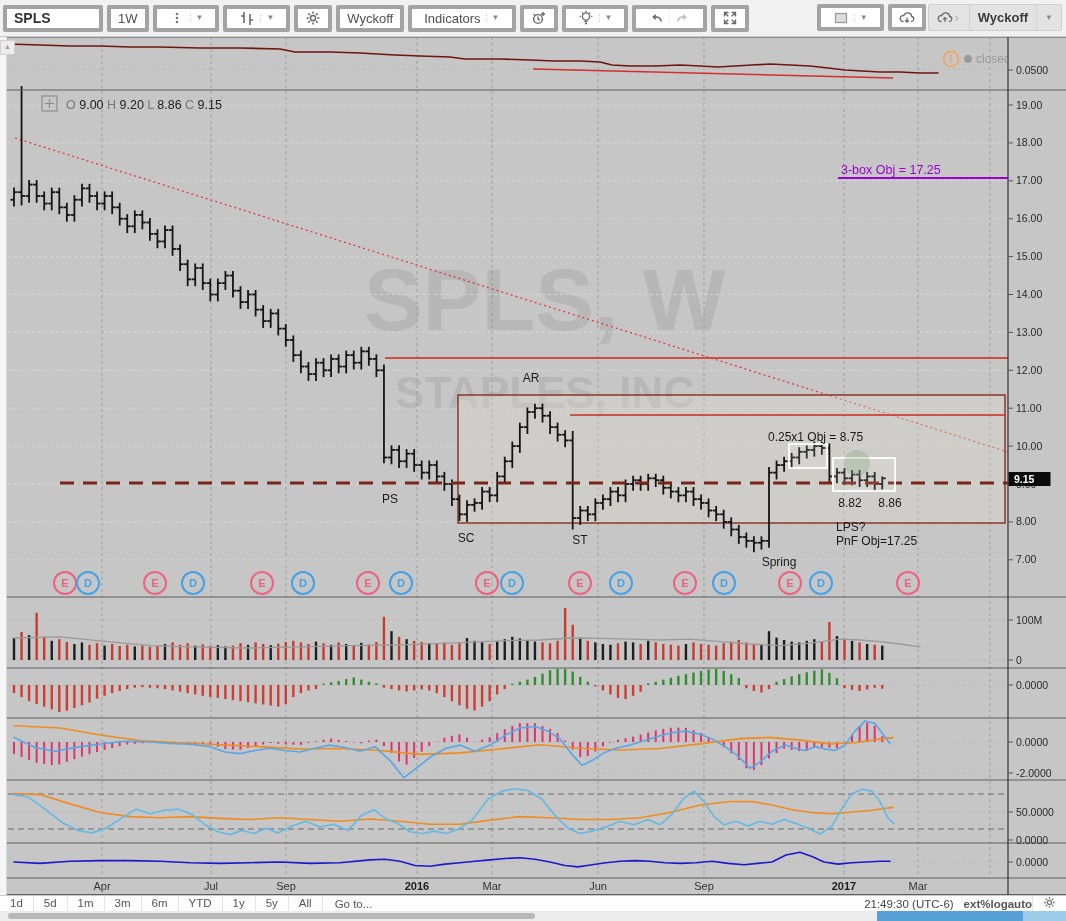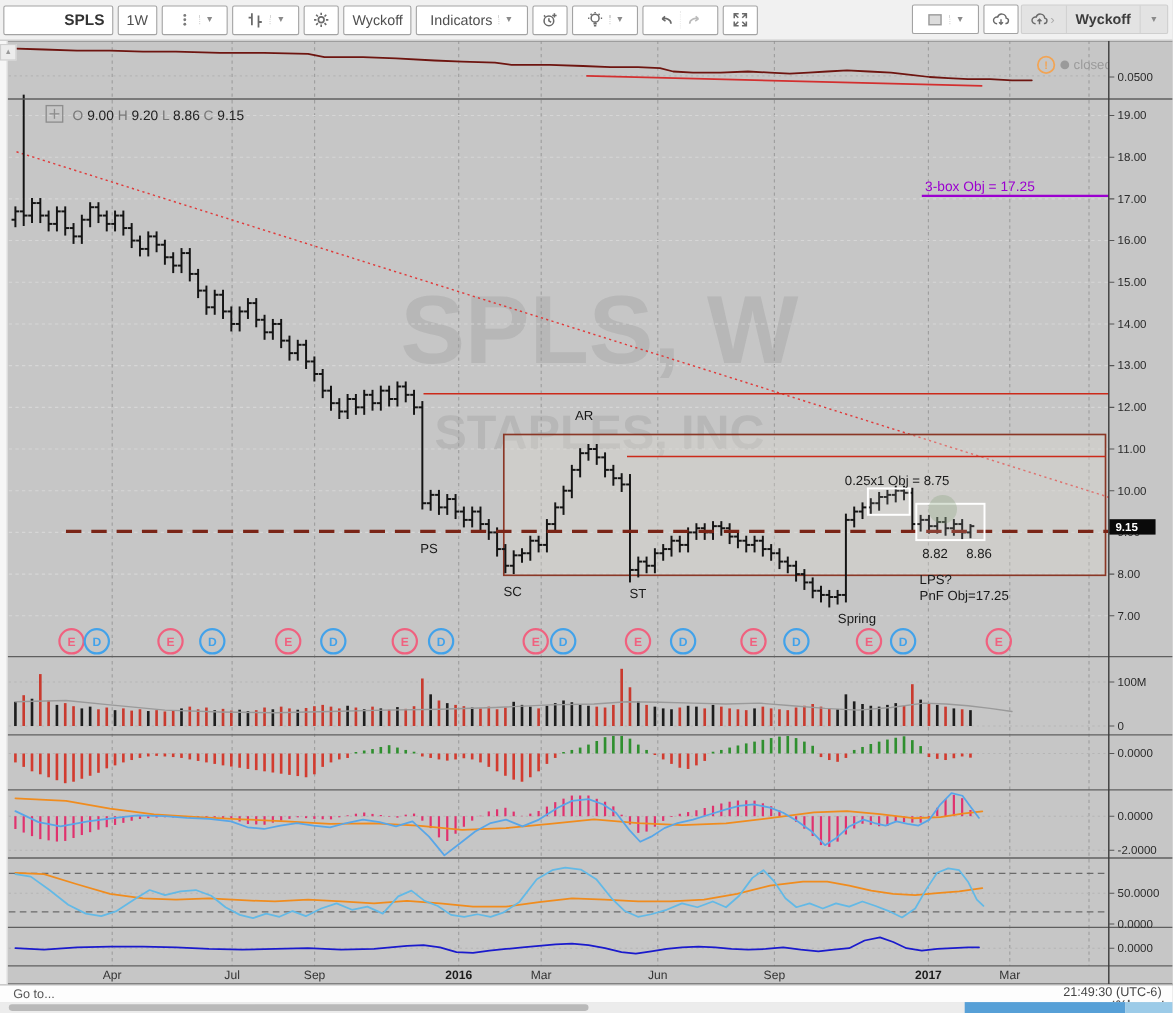--- a/index.html
+++ b/index.html
@@ -3,40 +3,40 @@
 <meta charset="utf-8">
 <style>
   html,body{margin:0;padding:0;background:#e9e9e9;}
   body{width:1066px;height:921px;position:relative;overflow:hidden;
        font-family:"Liberation Sans","DejaVu Sans",sans-serif;-webkit-font-smoothing:antialiased;}
   svg text{font-family:"Liberation Sans","DejaVu Sans",sans-serif;}
   #chart-svg{position:absolute;left:0;top:0;z-index:0;}
   
   .topbar{position:absolute;left:0;top:0;width:1066px;height:37px;background:#f1f1f1;
           border-bottom:1px solid #c6c6c6;display:flex;align-items:center;z-index:5;box-sizing:border-box;}
-  .tb-btn{background:#fff;border:1px solid #a3a3a3;height:27px;margin:0 2px;display:flex;align-items:center;
-          padding:0 7px;border-radius:2px;color:#4f4f4f;font-size:13px;box-sizing:border-box;cursor:pointer;justify-content:flex-end;}
+  .tb-btn{background:#fff;border:4px solid #a3a3a3;height:27px;margin:0 2px;display:flex;align-items:center;
+          padding:0 7px;border-radius:2px;color:#4f4f4f;font-size:13px;box-sizing:border-box;cursor:pointer;}
   .tb-btn .seg{display:flex;align-items:center;padding:0 5px;}
   .tb-btn .seg+.seg{border-left:1px dotted #d5d5d5;}
   .caret{font-size:8px;color:#8a8a8a;line-height:1;}
   .sym{width:100px;font-size:14px;color:#333;font-weight:bold;margin-left:3px;}
   .icon16{width:16px;height:16px;display:block;}
   .right-group{position:absolute;right:4px;top:4px;display:flex;align-items:center;}
   .pub-group{display:flex;align-items:center;background:#e3e3e3;border:1px solid #cfcfcf;height:27px;
              border-radius:2px;box-sizing:border-box;}
   .pub-group .gseg{display:flex;align-items:center;height:100%;padding:0 8px;box-sizing:border-box;}
   .pub-group .gseg+.gseg{border-left:1px solid #d2d2d2;font-weight:bold;}
   .pub-label{font-size:13px;color:#3c3c3c;}
   .chev{color:#aaa;font-size:12px;padding:0 2px;}
   
   .botbar{position:absolute;left:0;top:895px;width:1066px;height:16px;background:#fdfdfd;border-top:1px solid #c9c9c9;
           display:flex;align-items:center;font-size:11.5px;color:#555;z-index:5;box-sizing:border-box;}
   .rng{padding:0 10px;border-right:1px solid #e4e4e4;cursor:pointer;line-height:15px;}
   .goto{padding:0 12px;cursor:pointer;}
-  .bot-right{margin-left:auto;display:flex;align-items:flex-end;height:100%;flex-direction:column;}
+  .bot-right{margin-left:auto;display:flex;align-items:flex-end;height:100%;}
   .bot-right>div{padding:0 10px;border-left:1px solid #e4e4e4;height:100%;display:flex;align-items:center;cursor:pointer;}
   .clock{color:#444;}
   
   .scrollstrip{position:absolute;left:0;top:911px;width:1066px;height:10px;background:#ececec;z-index:5;}
   .thumb{position:absolute;left:8px;top:2px;width:527px;height:6px;background:#b9b9b9;border-radius:3px;}
   .bluebar{position:absolute;left:877px;top:0;width:146px;height:10px;background:#57a0d7;}
   .bluebar2{position:absolute;left:1023px;top:0;width:43px;height:10px;background:#9ccbe8;}
   .leftstrip{position:absolute;left:0;top:37px;width:7px;height:858px;background:#f6f6f6;border-right:1px solid #d8d8d8;z-index:1;box-sizing:border-box;}
   .lefttab{position:absolute;left:0;top:40px;width:13px;height:13px;background:#ececec;border:1px solid #cfcfcf;z-index:2;
            font-size:8px;color:#999;text-align:center;line-height:12px;}
@@ -1064,20 +1064,31 @@
       </span>
       <span class="gseg pub-label">
           <span>Wyckoff</span>
         </span>
       <span class="gseg caret">▼</span>
     </div>
   </div>
 </div>
 
 <div class="botbar">
+  <div id="ranges" style="display:flex;height:100%;align-items:center;">
+      <div class="rng">1d</div>
+      <div class="rng">5d</div>
+      <div class="rng">1m</div>
+      <div class="rng">3m</div>
+      <div class="rng">6m</div>
+      <div class="rng">YTD</div>
+      <div class="rng">1y</div>
+      <div class="rng">5y</div>
+      <div class="rng">All</div>
+    </div>
   <div class="goto">Go to...</div>
   <div class="bot-right">
     <div class="clock" style="border-left:none;">21:49:30 (UTC-6)</div>
     <div id="modes" style="display:flex;height:100%;padding:0;border-left:none;font-weight:bold;">
         <div>ext</div>
         <div>%</div>
         <div>log</div>
         <div>auto</div>
       </div>
     <div>

